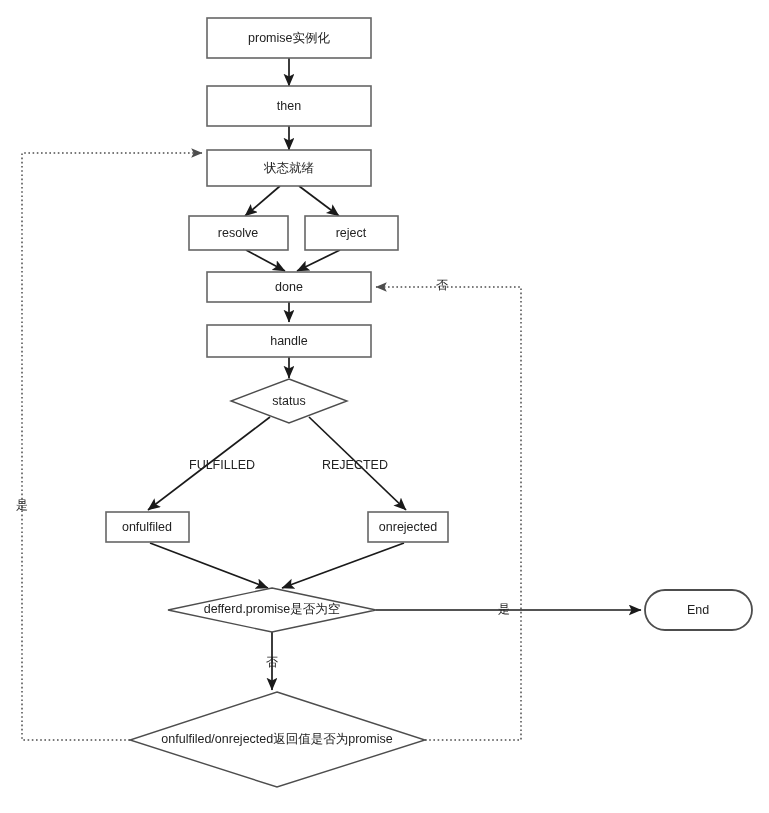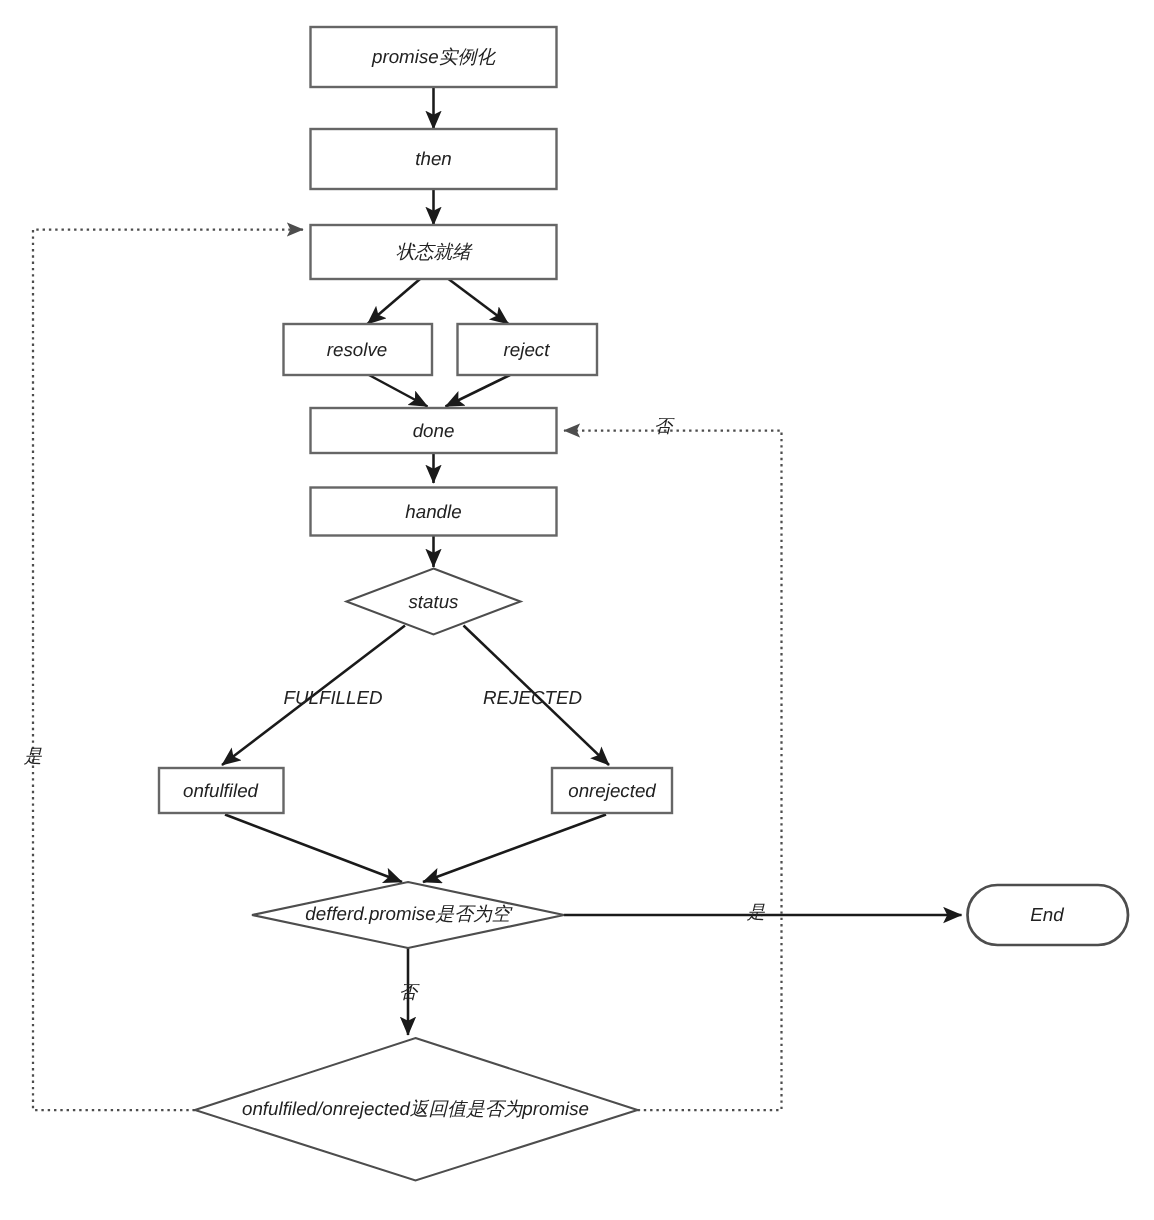--- a/index.html
+++ b/index.html
@@ -9,21 +9,20 @@
   }
   body {
     font-family: "Liberation Sans", "DejaVu Sans", sans-serif;
   }
   #canvas {
     position: relative;
     width: 769px;
     height: 813px;
     background: #ffffff;
     overflow: hidden;
-    font-style: italic;
   }
   #flow-svg {
     position: absolute;
     top: 0;
     left: 0;
     width: 769px;
     height: 813px;
   }
   .node-shape {
     fill: #ffffff;

